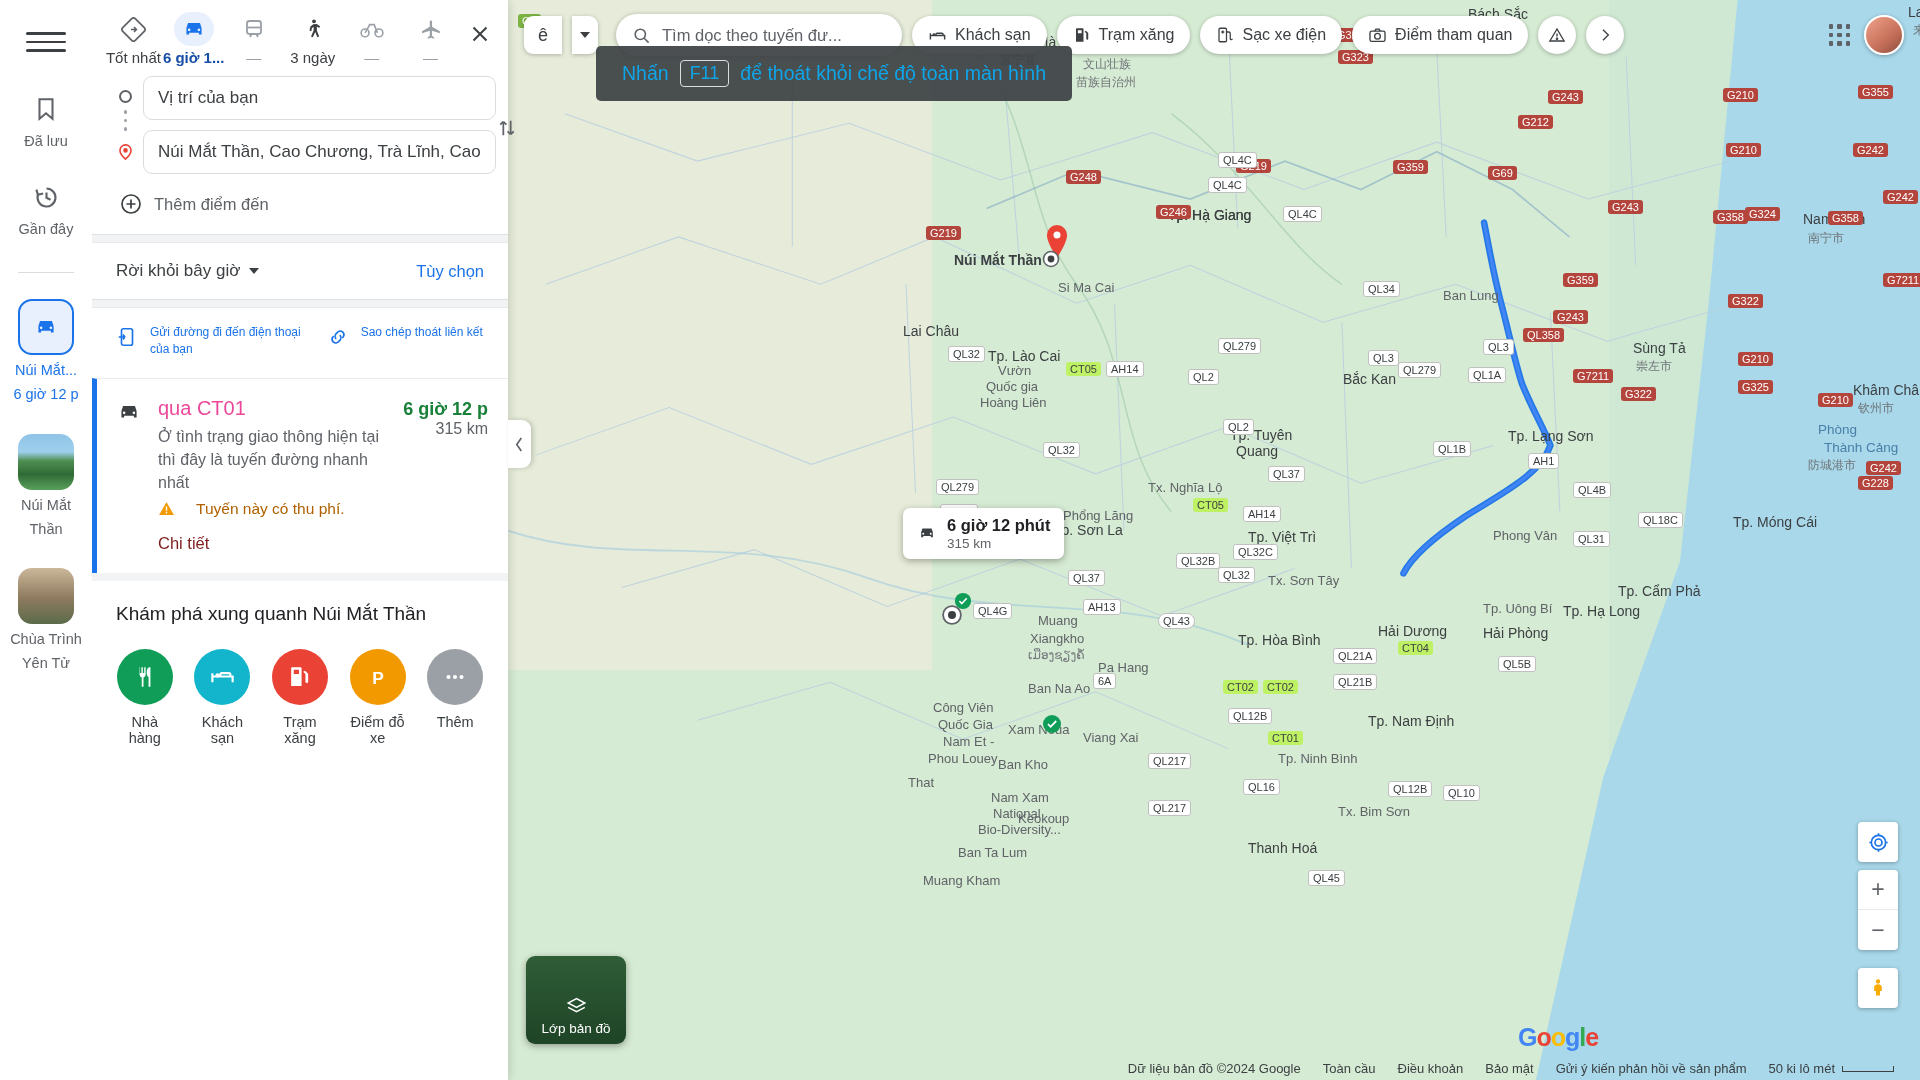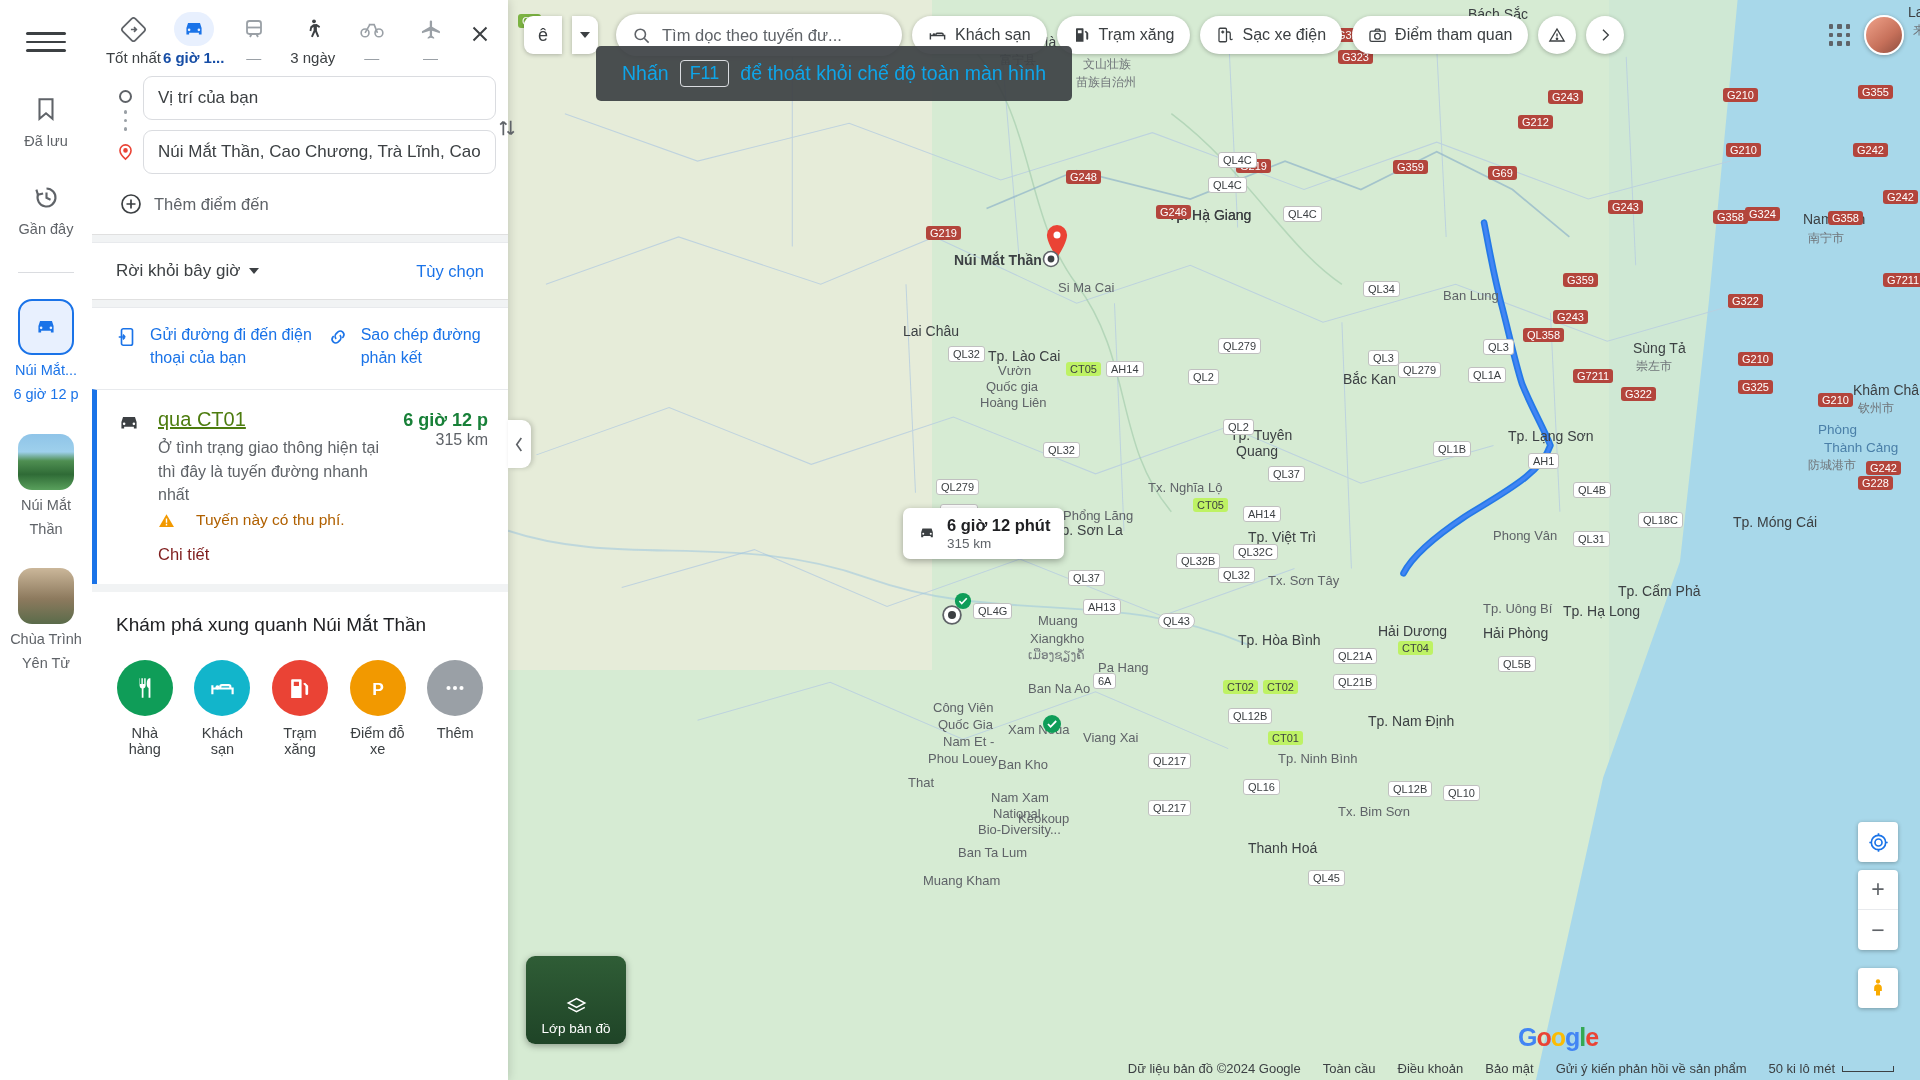--- a/index.html
+++ b/index.html
@@ -68,28 +68,28 @@
     padding: 18px 24px; }
   .depart-sel { display:flex; align-items:center; gap:9px; cursor:pointer; }
   .depart-sel .t { font-size:17px; color:#3c4043; }
   .caret { width:0;height:0;border-left:5.5px solid transparent;border-right:5.5px solid transparent;
     border-top:6.5px solid #3c4043; }
   .opt-link { font-size:16.5px; color:#1a73e8; cursor:pointer; }
 
   .share-row { display:flex; padding: 16px 24px 20px; gap: 14px; }
   .share-item { display:flex; gap:10px; cursor:pointer; flex:1; }
   .share-item .ico { color:#1a73e8; flex:0 0 24px; padding-top:2px; }
-  .share-item .t { font-size:16px; color:#1a73e8; line-height:1.42; }
+  .share-item .t { font-size:12px; color:#1a73e8; line-height:1.42; }
 
   .route-card { border-top:1px solid #e8eaed; border-left:5px solid #1a73e8;
     padding: 18px 20px 20px 19px; display:flex; background:#fff; cursor:pointer; }
   .rc-ico { flex:0 0 42px; color:#3c4043; padding-top:2px; }
   .rc-body { flex:1; }
   .rc-top { display:flex; justify-content:space-between; align-items:baseline; }
-  .rc-name { font-size:20px; color:#4d7c0f;text-decoration:underline; }
+  .rc-name { font-size:20px; color:#ec4899; }
   .rc-dur { font-size:18px; color:#188038; font-weight:bold; white-space:nowrap; }
   .rc-desc { font-size:16px; color:#5f6368; line-height:1.45; margin-top:5px; max-width:240px; }
   .rc-dist { font-size:16px; color:#5f6368; text-align:right; white-space:nowrap; }
   .rc-sub { display:flex; justify-content:space-between; align-items:flex-start; }
   .rc-toll { display:flex; align-items:center; gap:21px; margin-top:5px; }
   .rc-toll .t { font-size:15.5px; color:#b06000; }
   .rc-detail { font-size:16.5px; color:#7f1d1d; margin-top:16px; cursor:pointer; }
 
   .explore { border-top:8px solid #f1f3f4; padding: 22px 24px 10px; }
   .explore-h { font-size:19px; color:#202124; margin-bottom: 24px; }
@@ -379,21 +379,21 @@
         </span>
         <span class="t">Gửi đường đi đến điện thoại của bạn</span>
       </div>
       <div class="share-item">
         <span class="ico">
           <svg width="22" height="22" viewBox="0 0 24 24" fill="none" stroke="currentColor" stroke-width="1.8">
             <path d="M10 14a4 4 0 0 1 0-5.6l2-2a4 4 0 0 1 5.6 5.6l-1 1"></path>
             <path d="M14 10a4 4 0 0 1 0 5.6l-2 2A4 4 0 0 1 6.4 12l1-1"></path>
             </svg>
         </span>
-        <span class="t">Sao chép đường phản kết</span>
+        <span class="t">Sao chép thoát liên kết</span>
       </div>
     </div>
 
     <div class="route-card">
       <div class="rc-ico">
         <svg width="26" height="26" viewBox="0 0 24 24" fill="currentColor">
           <path d="M5 11l1.5-4.5h11L19 11v6h-2.5v-1.5h-9V17H5v-6zm2.5 3a1.2 1.2 0 1 0 0-2.4 1.2 1.2 0 0 0 0 2.4zm9 0a1.2 1.2 0 1 0 0-2.4 1.2 1.2 0 0 0 0 2.4z"></path>
           </svg>
       </div>
       <div class="rc-body">

